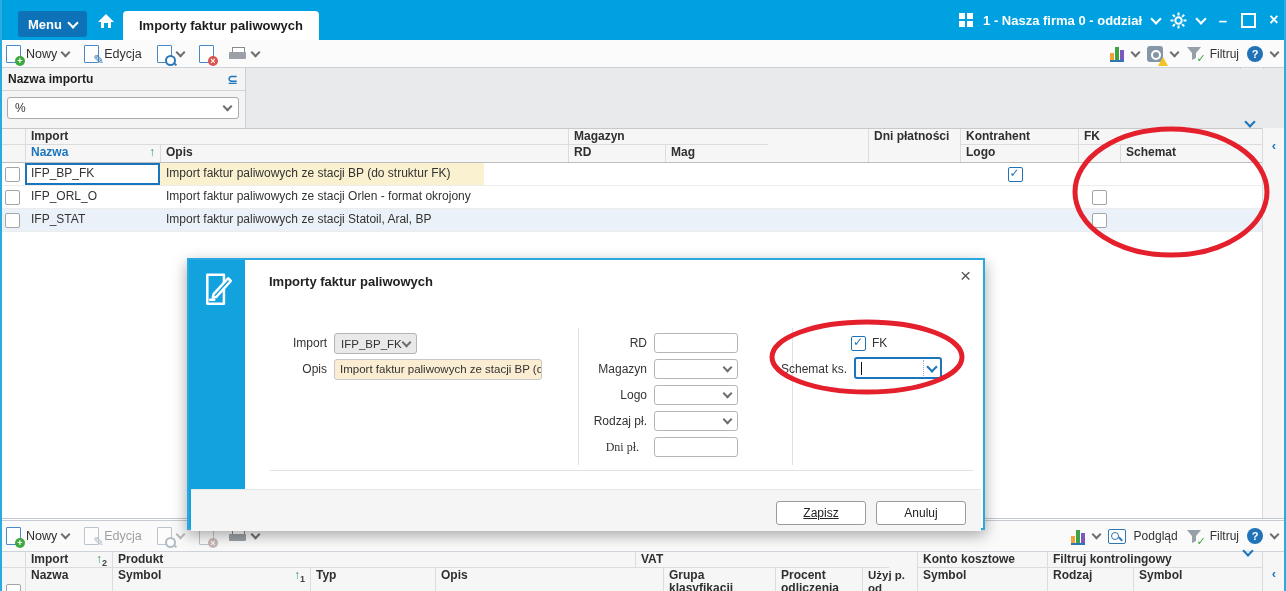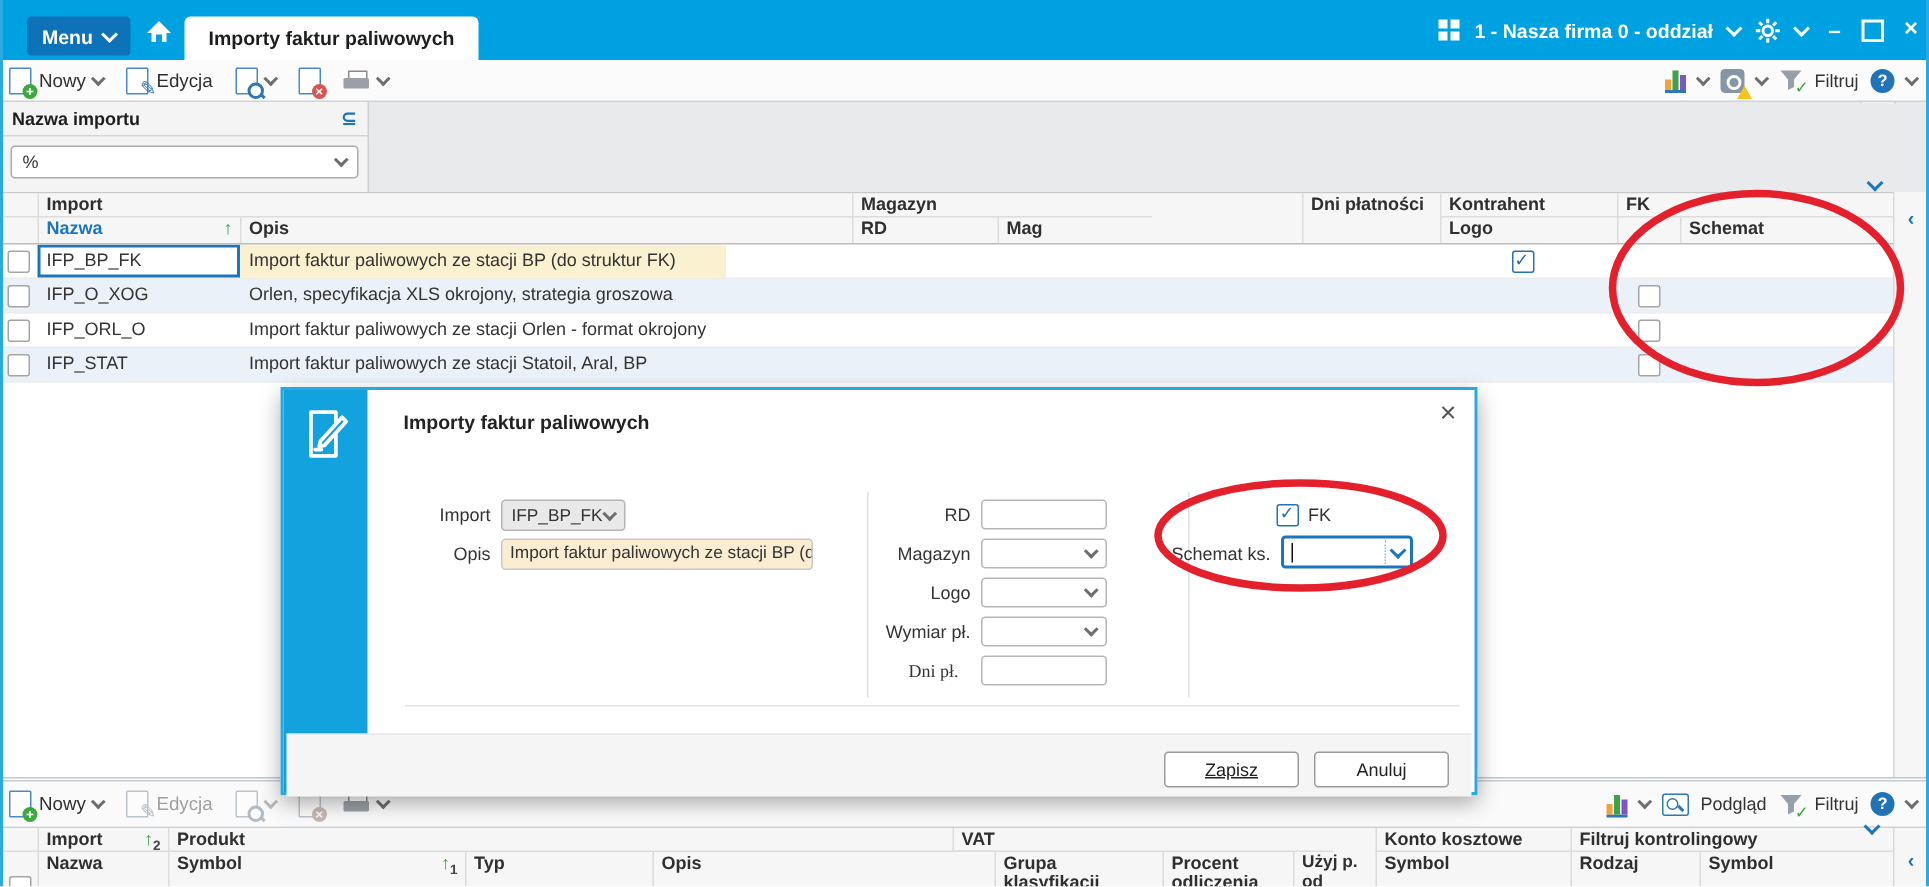--- a/index.html
+++ b/index.html
@@ -264,36 +264,20 @@
     <div class="c" style="width:97px;"></div>
       <div class="c" style="width:103px;"></div>
     <div class="c" style="width:100px;"></div>
       <div class="c" style="width:92px;"></div>
     <div class="c" style="width:118px;"></div>
     <div class="c" style="width:42px;display:flex;align-items:center;justify-content:center;">
         <span class="cb on"></span>
       </div>
     <div class="c" style="width:142px;"></div>
   </div>
-  <div class="grow alt">
-    <div class="c" style="width:25px;display:flex;align-items:center;justify-content:center;">
-        <span class="cb"></span>
-      </div>
-    <div class="c" style="width:135px;">IFP_O_XOG</div>
-    <div class="c" style="width:408px;">Orlen, specyfikacja XLS okrojony, strategia groszowa</div>
-    <div class="c" style="width:97px;"></div>
-      <div class="c" style="width:103px;"></div>
-    <div class="c" style="width:100px;"></div>
-      <div class="c" style="width:92px;"></div>
-    <div class="c" style="width:118px;"></div>
-    <div class="c" style="width:42px;display:flex;align-items:center;justify-content:center;">
-        <span class="cb"></span>
-      </div>
-    <div class="c" style="width:142px;"></div>
-  </div>
   <div class="grow">
     <div class="c" style="width:25px;display:flex;align-items:center;justify-content:center;">
         <span class="cb"></span>
       </div>
     <div class="c" style="width:135px;">IFP_ORL_O</div>
     <div class="c" style="width:408px;">Import faktur paliwowych ze stacji Orlen - format okrojony</div>
     <div class="c" style="width:97px;"></div>
       <div class="c" style="width:103px;"></div>
     <div class="c" style="width:100px;"></div>
       <div class="c" style="width:92px;"></div>
@@ -442,21 +426,21 @@
   <div class="abs dlg-lbl" style="left:370px;top:99px;width:88px;">Magazyn</div>
   <div class="abs fld dlg-combo" style="left:465px;top:99px;width:84px;">
       <span></span>
       <span class="chv gray"></span>
     </div>
   <div class="abs dlg-lbl" style="left:370px;top:125px;width:88px;">Logo</div>
   <div class="abs fld dlg-combo" style="left:465px;top:125px;width:84px;">
       <span></span>
       <span class="chv gray"></span>
     </div>
-  <div class="abs dlg-lbl" style="left:370px;top:151px;width:88px;">Wymiar pł.</div>
+  <div class="abs dlg-lbl" style="left:370px;top:151px;width:88px;">Rodzaj pł.</div>
   <div class="abs fld dlg-combo" style="left:465px;top:151px;width:84px;">
       <span></span>
       <span class="chv gray"></span>
     </div>
   <div class="abs dlg-lbl" style="left:362px;top:177px;width:88px;font-family:Liberation Serif, serif;">Dni pł.</div>
   <div class="abs fld" style="left:465px;top:177px;width:84px;"></div>
 
   <div class="abs vsep" style="left:603px;top:68px;height:137px;"></div>
 
   <span class="cb on" style="position:absolute;left:662px;top:76px;"></span>

